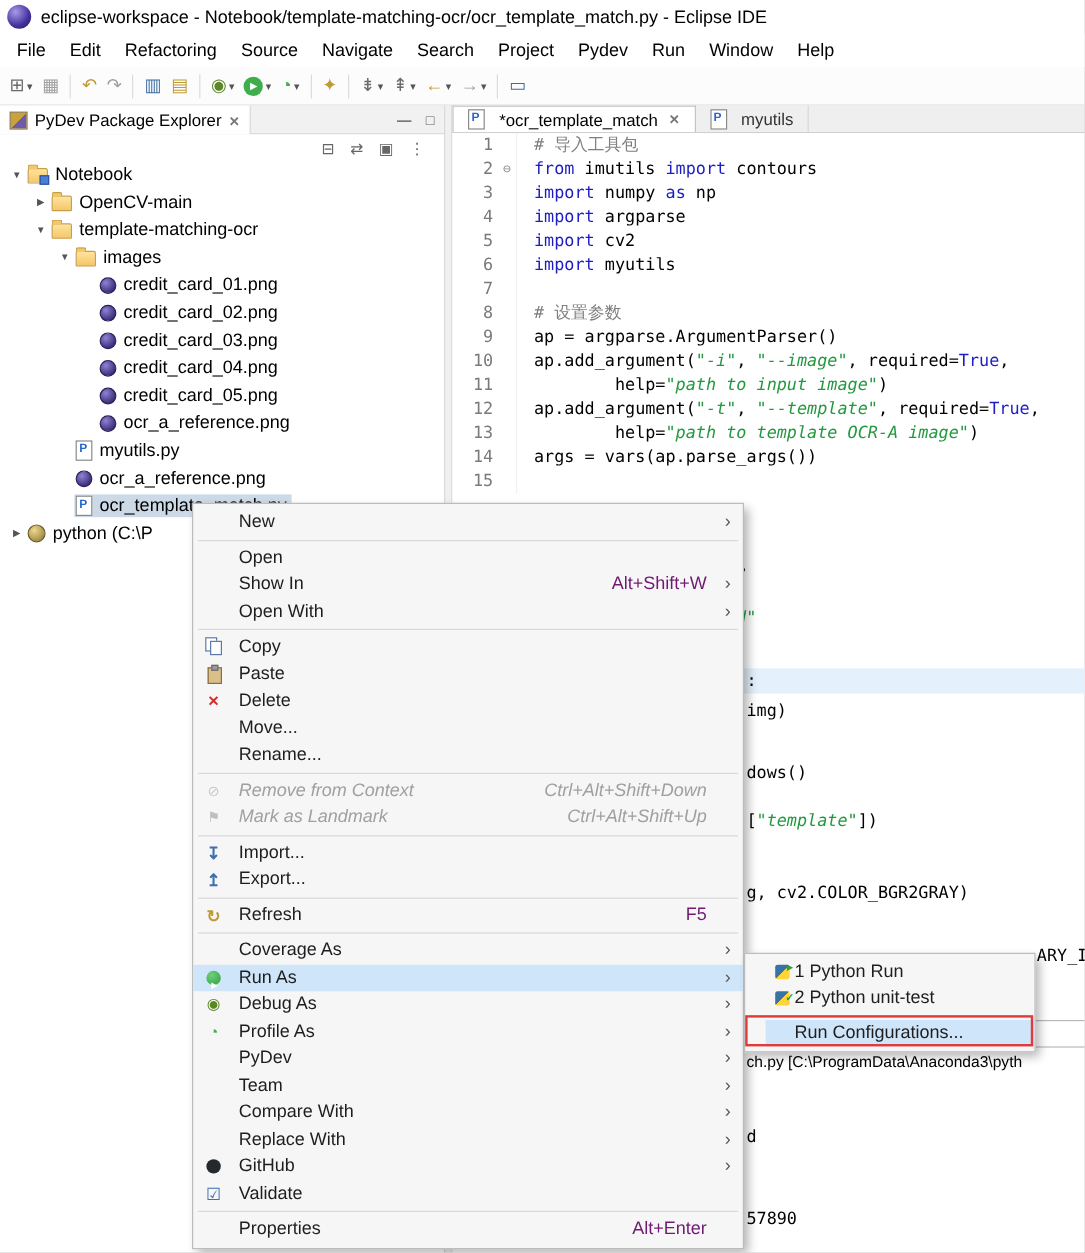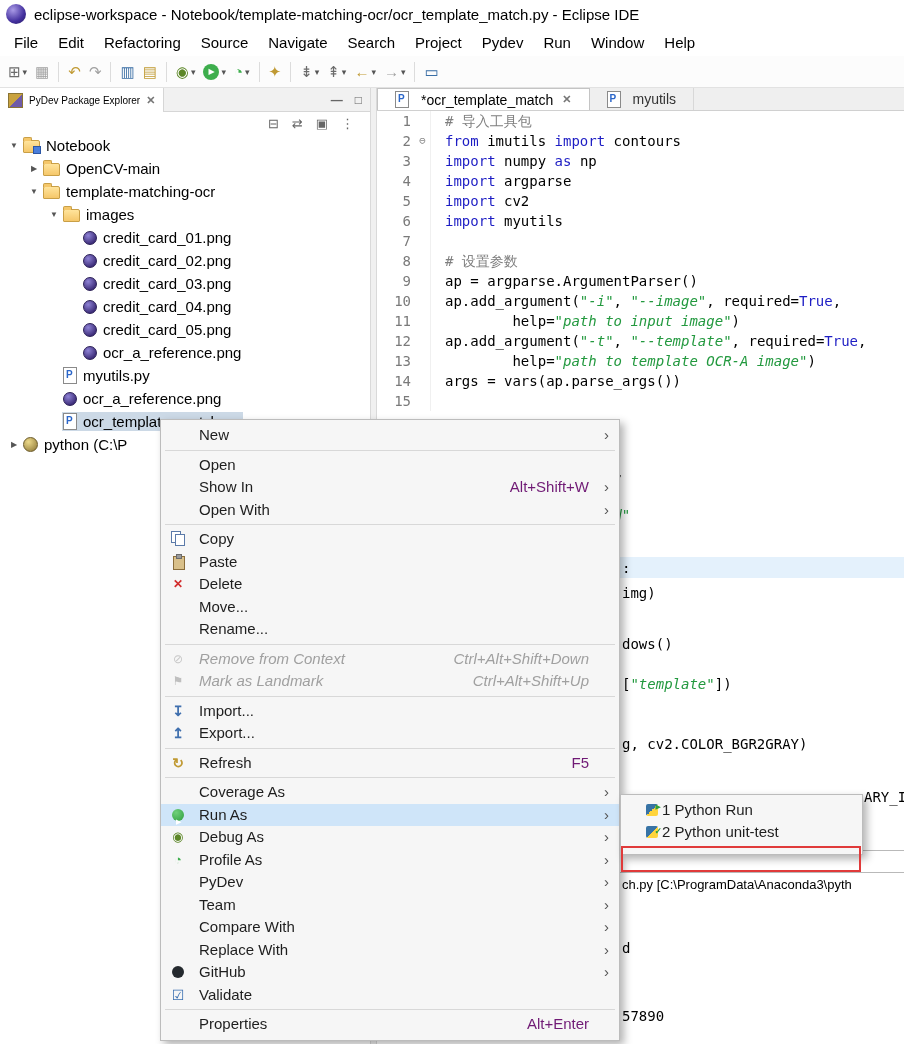--- a/index.html
+++ b/index.html
@@ -19,21 +19,21 @@
            border-bottom:1px solid #e2e2e2;display:flex;align-items:center;padding-left:4px;box-sizing:border-box;}
   .tbtn{display:flex;align-items:center;height:24px;padding:0 3px;margin:0 1px;}
   .tb-glyph{font-size:15px;line-height:16px;}
   .tb-circle{width:16px;height:16px;border-radius:50%;display:flex;align-items:center;justify-content:center;font-size:8px;}
   .caret{font-size:9px;color:#555;margin-left:2px;}
   .tsep{width:1px;height:20px;background:#dcdcdc;margin:0 5px;}
   
   .view-header{position:absolute;left:0;top:88px;width:370px;height:24px;background:#f1f1f1;
                border-bottom:1px solid #d6d6d6;box-sizing:border-box;}
   .view-tab{display:inline-flex;align-items:center;height:24px;padding:0 8px;background:#fff;
-            border-right:1px solid #d6d6d6;font-size:10px;gap:6px;}
+            border-right:1px solid #d6d6d6;font-size:14px;gap:6px;}
   .pkg-icon{width:13px;height:13px;background:linear-gradient(135deg,#c9a23f 50%,#6f5ba8 50%);
             border:1px solid #8a7434;flex:none;}
   .vclose::before{content:"✕";color:#777;font-size:11px;font-weight:bold;}
   .view-ctrls{position:absolute;right:8px;top:0;height:24px;display:flex;gap:12px;align-items:center;color:#666;font-size:12px;}
   .ic-min::before{content:"—";font-weight:bold;}
   .ic-max::before{content:"□";font-weight:bold;}
   .view-toolbar{position:absolute;left:0;top:112px;width:370px;height:22px;background:#fff;display:flex;
                 justify-content:flex-end;gap:13px;padding-right:16px;align-items:center;color:#666;font-size:13px;box-sizing:border-box;}
   .vtb{cursor:default;}
   
@@ -50,21 +50,21 @@
   .t-image{width:12px;height:12px;border-radius:50%;background:radial-gradient(circle at 35% 30%,#8f83d6,#3c2c78 75%);border:1px solid #2a1e56;}
   .t-pyfile{width:12px;height:15px;background:#fff;border:1px solid #8a8a8a;}
   .t-pyfile::after{content:"P";position:absolute;left:2px;top:1px;font:bold 10px "Liberation Sans",sans-serif;color:#2b66c9;}
   .t-interp{width:13px;height:13px;border-radius:50%;background:radial-gradient(circle at 35% 30%,#ecd98a,#8a7434);border:1px solid #6b5a28;}
   
   .sash{position:absolute;left:370px;top:88px;width:7px;height:956px;background:#f0f0f0;
         border-left:1px solid #d9d9d9;border-right:1px solid #d9d9d9;box-sizing:border-box;}
   
   .editor-tabbar{position:absolute;left:377px;top:88px;width:527px;height:23px;background:#efefef;
                  border-bottom:1px solid #d0d0d0;display:flex;box-sizing:border-box;}
-  .etab{display:inline-flex;align-items:center;padding:0 17px;font-size:14px;color:#333;gap:6px;border-right:1px solid #d8d8d8;}
+  .etab{display:inline-flex;align-items:center;padding:0 12px;font-size:14px;color:#333;gap:6px;border-right:1px solid #d8d8d8;}
   .etab.active{background:#fff;border:1px solid #c4c4c4;border-bottom:none;color:#000;}
   .tclose{color:#777;font-size:11px;margin-left:3px;font-weight:bold;}
   
   .code{position:absolute;left:377px;top:111px;width:527px;height:933px;background:#fff;
         font:14px/20px "DejaVu Sans Mono","DejaVu Sans",monospace;overflow:hidden;}
   .cline{height:20px;display:flex;white-space:pre;}
   .ln{width:34px;flex:none;text-align:right;color:#7a7a7a;padding-right:4px;}
   .fold{width:15px;flex:none;color:#8a8a8a;font-size:11px;text-align:center;border-right:1px solid #f0f0f0;}
   .ctext{padding-left:14px;}
   .tok-kw{color:#1d1dc4;}
@@ -402,16 +402,17 @@
       <div class="menuitem"><span class="mi-ic"></span><span class="mi-lbl">Replace With</span><span class="mi-arrow">›</span></div>
       <div class="menuitem"><span class="mi-ic ic-github"></span><span class="mi-lbl">GitHub</span><span class="mi-arrow">›</span></div>
       <div class="menuitem"><span class="mi-ic ic-validate"></span><span class="mi-lbl">Validate</span></div>
       <div class="msep"></div>
       <div class="menuitem"><span class="mi-ic"></span><span class="mi-lbl">Properties</span><span class="mi-accel">Alt+Enter</span></div>
     </div>
   <div class="menu" id="submenu">
       <div class="menuitem"><span class="mi-ic ic-pyrun"></span><span class="mi-lbl">1 Python Run</span></div>
       <div class="menuitem"><span class="mi-ic ic-pytest"></span><span class="mi-lbl">2 Python unit-test</span></div>
       <div class="msep"></div>
+      <div class="menuitem hl"><span class="mi-ic"></span><span class="mi-lbl">Run Configurations...</span></div>
     </div>
   <div class="annotation"></div>
 
 </div>
 
 </body></html>

